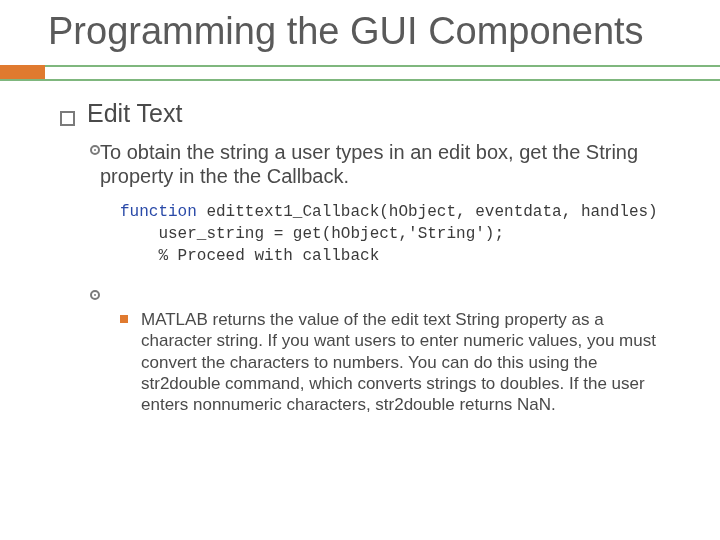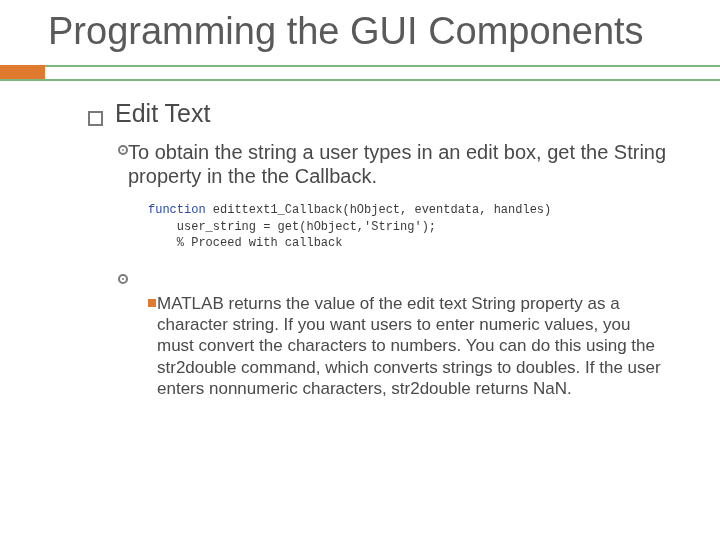--- a/index.html
+++ b/index.html
@@ -41,21 +41,20 @@
   .rule-accent {
     position: absolute;
     left: 0;
     top: 0;
     width: 45px;
     height: 16px;
     background: #e07a2f; 
   }
   .content {
     padding: 18px 38px 0 60px;
-    margin-left: 28px;
   }
   .lvl1 {
     display: flex;
     align-items: baseline;
     gap: 12px;
     font-size: 25px;
     color: #4a4a4a;
     margin-bottom: 12px;
   }
   .bullet-sq {
@@ -89,30 +88,30 @@
     content: '';
     position: absolute;
     left: 2px; top: 2px;
     width: 2px; height: 2px;
     background: #7a7a7a;
     border-radius: 50%;
   }
   .codeblock {
     margin: 4px 0 18px 60px;
     font-family: "Courier New", Courier, monospace;
-    font-size: 12px;
+    font-size: 16px;
     line-height: 1.35;
     color: #3b3b3b;
     white-space: pre;
   }
   .kw { color: #2a4aa8; }
   .lvl3 {
     display: flex;
     align-items: flex-start;
-    gap: 1px;
+    gap: 13px;
     margin-left: 60px;
     font-size: 17px;
     line-height: 1.25;
     color: #4a4a4a;
     margin-top: 6px;
     padding-right: 12px;
   }
   .bullet-filled {
     width: 8px;
     height: 8px;

